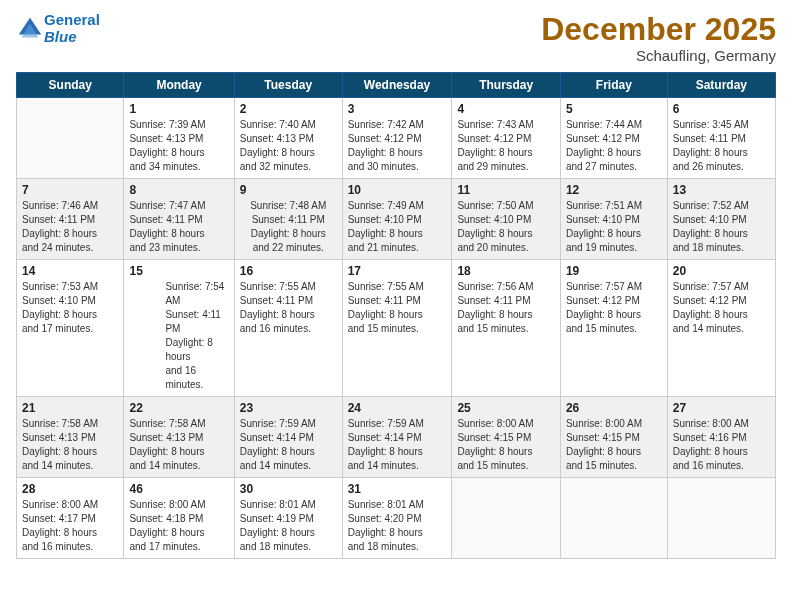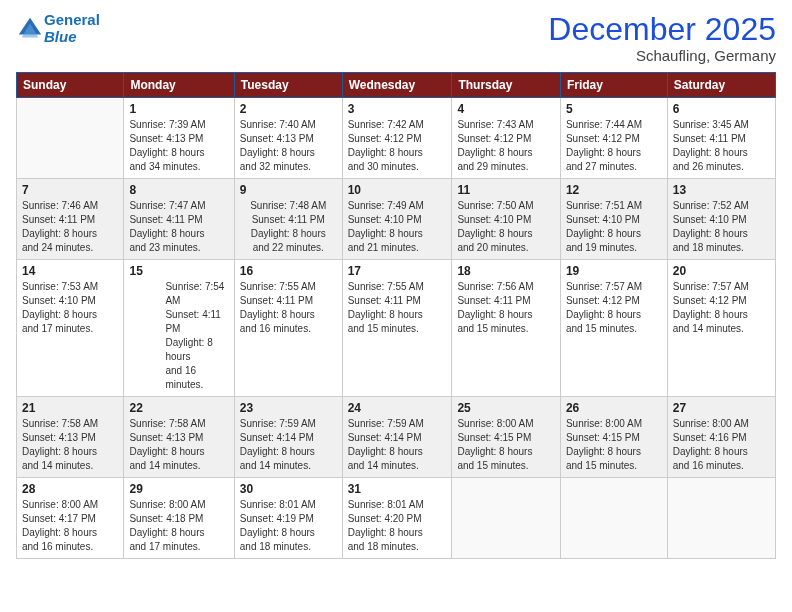--- a/index.html
+++ b/index.html
@@ -27,37 +27,37 @@
     }
     .logo-icon {
       width: 28px;
       height: 28px;
     }
     .title-block {
       text-align: right;
     }
     .month-title {
       font-size: 32px;
-      font-weight: normal;
-      color: #1d4ed8;
+      font-weight: bold;
+      color: #a16207;
       line-height: 1.1;
     }
     .location {
       font-size: 15px;
       color: #444;
     }
     .calendar {
       width: 100%;
       border-collapse: collapse;
       font-size: 10.5px;
     }
     .calendar thead tr th {
-      background-color: #7f1d1d;
+      background-color: #0c4a6e;
       color: #fff;
-      text-align: left;
+      text-align: center;
       padding: 5px 6px;
       font-size: 12px;
       font-weight: bold;
       border: 1px solid #1e5a99;
     }
     .calendar tbody tr td {
       border: 1px solid #ccc;
       vertical-align: top;
       padding: 4px 5px;
       width: 113px;
@@ -319,21 +319,21 @@
         </tr>
         <tr>
           <td>
             <span class="day-num">28</span>
             <div class="day-info" style="white-space: pre-line;">Sunrise: 8:00 AM
 Sunset: 4:17 PM
 Daylight: 8 hours
 and 16 minutes.</div>
           </td>
           <td>
-            <span class="day-num">29</span>
+            <span class="day-num">46</span>
             <div class="day-info" style="white-space: pre-line;">Sunrise: 8:00 AM
 Sunset: 4:18 PM
 Daylight: 8 hours
 and 17 minutes.</div>
           </td>
           <td>
             <span class="day-num">30</span>
             <div class="day-info" style="white-space: pre-line;">Sunrise: 8:01 AM
 Sunset: 4:19 PM
 Daylight: 8 hours

